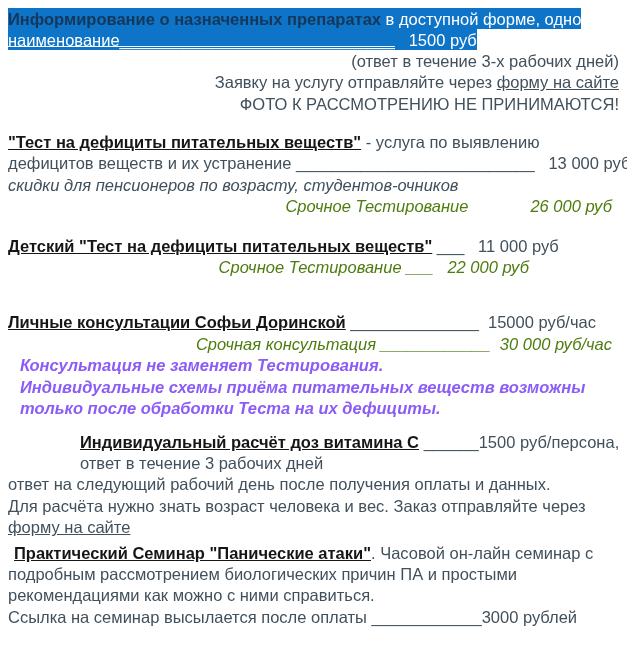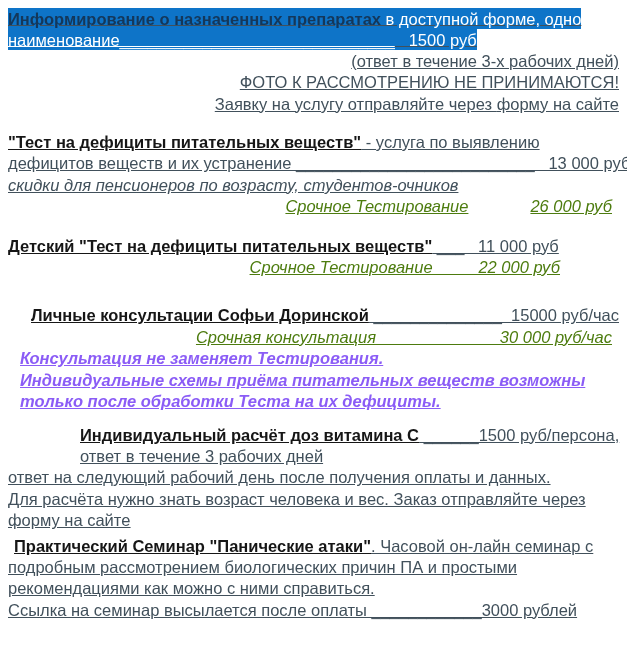--- a/index.html
+++ b/index.html
@@ -2,55 +2,55 @@
 <html><head>
 <meta charset="utf-8">
 <style>
   html,body{margin:0;padding:0;}
   body{
     width:627px;height:654px;overflow:hidden;background:#ffffff;
     font-family:"Liberation Sans","DejaVu Sans",sans-serif;
     font-size:16.5px;line-height:21.4px;color:#41505b;
   }
   .doc{padding-top:8px;}
-  .line{white-space:nowrap;padding:0 8px;text-decoration:underline;}
+  .line{white-space:nowrap;padding:0 8px;}
   .hd{font-weight:bold;color:#161616;text-decoration:underline;}
   .red{color:#4d7c0f;font-style:italic;}
   .blue{color:#8b5cf6;font-weight:bold;font-style:italic;}
   .it{font-style:italic;}
   .center{text-align:right;padding-left:58px;}
   .right{text-align:right;}
   .sel{background:#0e74c8;color:#ffffff;padding:1.5px 0;}
   .selhd{color:#14375a;font-weight:bold;}
   .u{text-decoration:underline;}
   .lnk{text-decoration:underline;cursor:pointer;}
   .gap{margin-left:62px;}
   .pr15{padding-right:15px;}
-  .pr67{padding-right:67px;}
+  .pr67{padding-right:98px;}
   .pr147{padding-right:147px;}
   .ind12{padding-left:14px;}
   .ind14{padding-left:20px;}
   .ind46{padding-left:80px;}
   .sec-test{margin-top:17px;}
   .sec-child{margin-top:18px;}
-  .sec-consult{margin-top:27px;text-align:right;}
+  .sec-consult{margin-top:34px;}
   .sec-vitc{margin-top:12px;}
   .sec-seminar{margin-top:4px;}
 </style>
 </head>
 <body>
 
 <div class="doc">
 
   <div class="line"><span class="sel selhd">Информирование о назначенных препаратах</span><span class="sel"> в доступной форме, одно</span></div>
   <div class="line"><span class="sel u">наименование______________________________</span><span class="sel">&nbsp;&nbsp;&nbsp;1500 руб</span></div>
 
   <div class="line center">(ответ в течение 3-х рабочих дней)</div>
+  <div class="line center"><span>Заявку на услугу отправляйте через </span><span class="lnk">форму на сайте</span></div>
   <div class="line center">ФОТО К РАССМОТРЕНИЮ НЕ ПРИНИМАЮТСЯ!</div>
-  <div class="line center"><span>Заявку на услугу отправляйте через </span><span class="lnk">форму на сайте</span></div>
 
   <div class="line sec-test"><span class="hd">"Тест на дефициты питательных веществ"</span><span> - услуга по выявлению</span></div>
   <div class="line">дефицитов веществ и их устранение __________________________&nbsp;&nbsp; 13 000 руб</div>
   <div class="line it">скидки для пенсионеров по возрасту, студентов-очников</div>
   <div class="line right pr15 red"><span>Срочное Тестирование</span><span class="gap">26 000 руб</span></div>
 
   <div class="line sec-child"><span class="hd">Детский "Тест на дефициты питательных веществ"</span><span> ___&nbsp;&nbsp; 11 000 руб</span></div>
   <div class="line right pr67 red">Срочное Тестирование ___&nbsp;&nbsp; 22 000 руб</div>
 
   <div class="line sec-consult"><span class="hd">Личные консультации Софьи Доринской</span><span> ______________&nbsp; 15000 руб/час</span></div>

